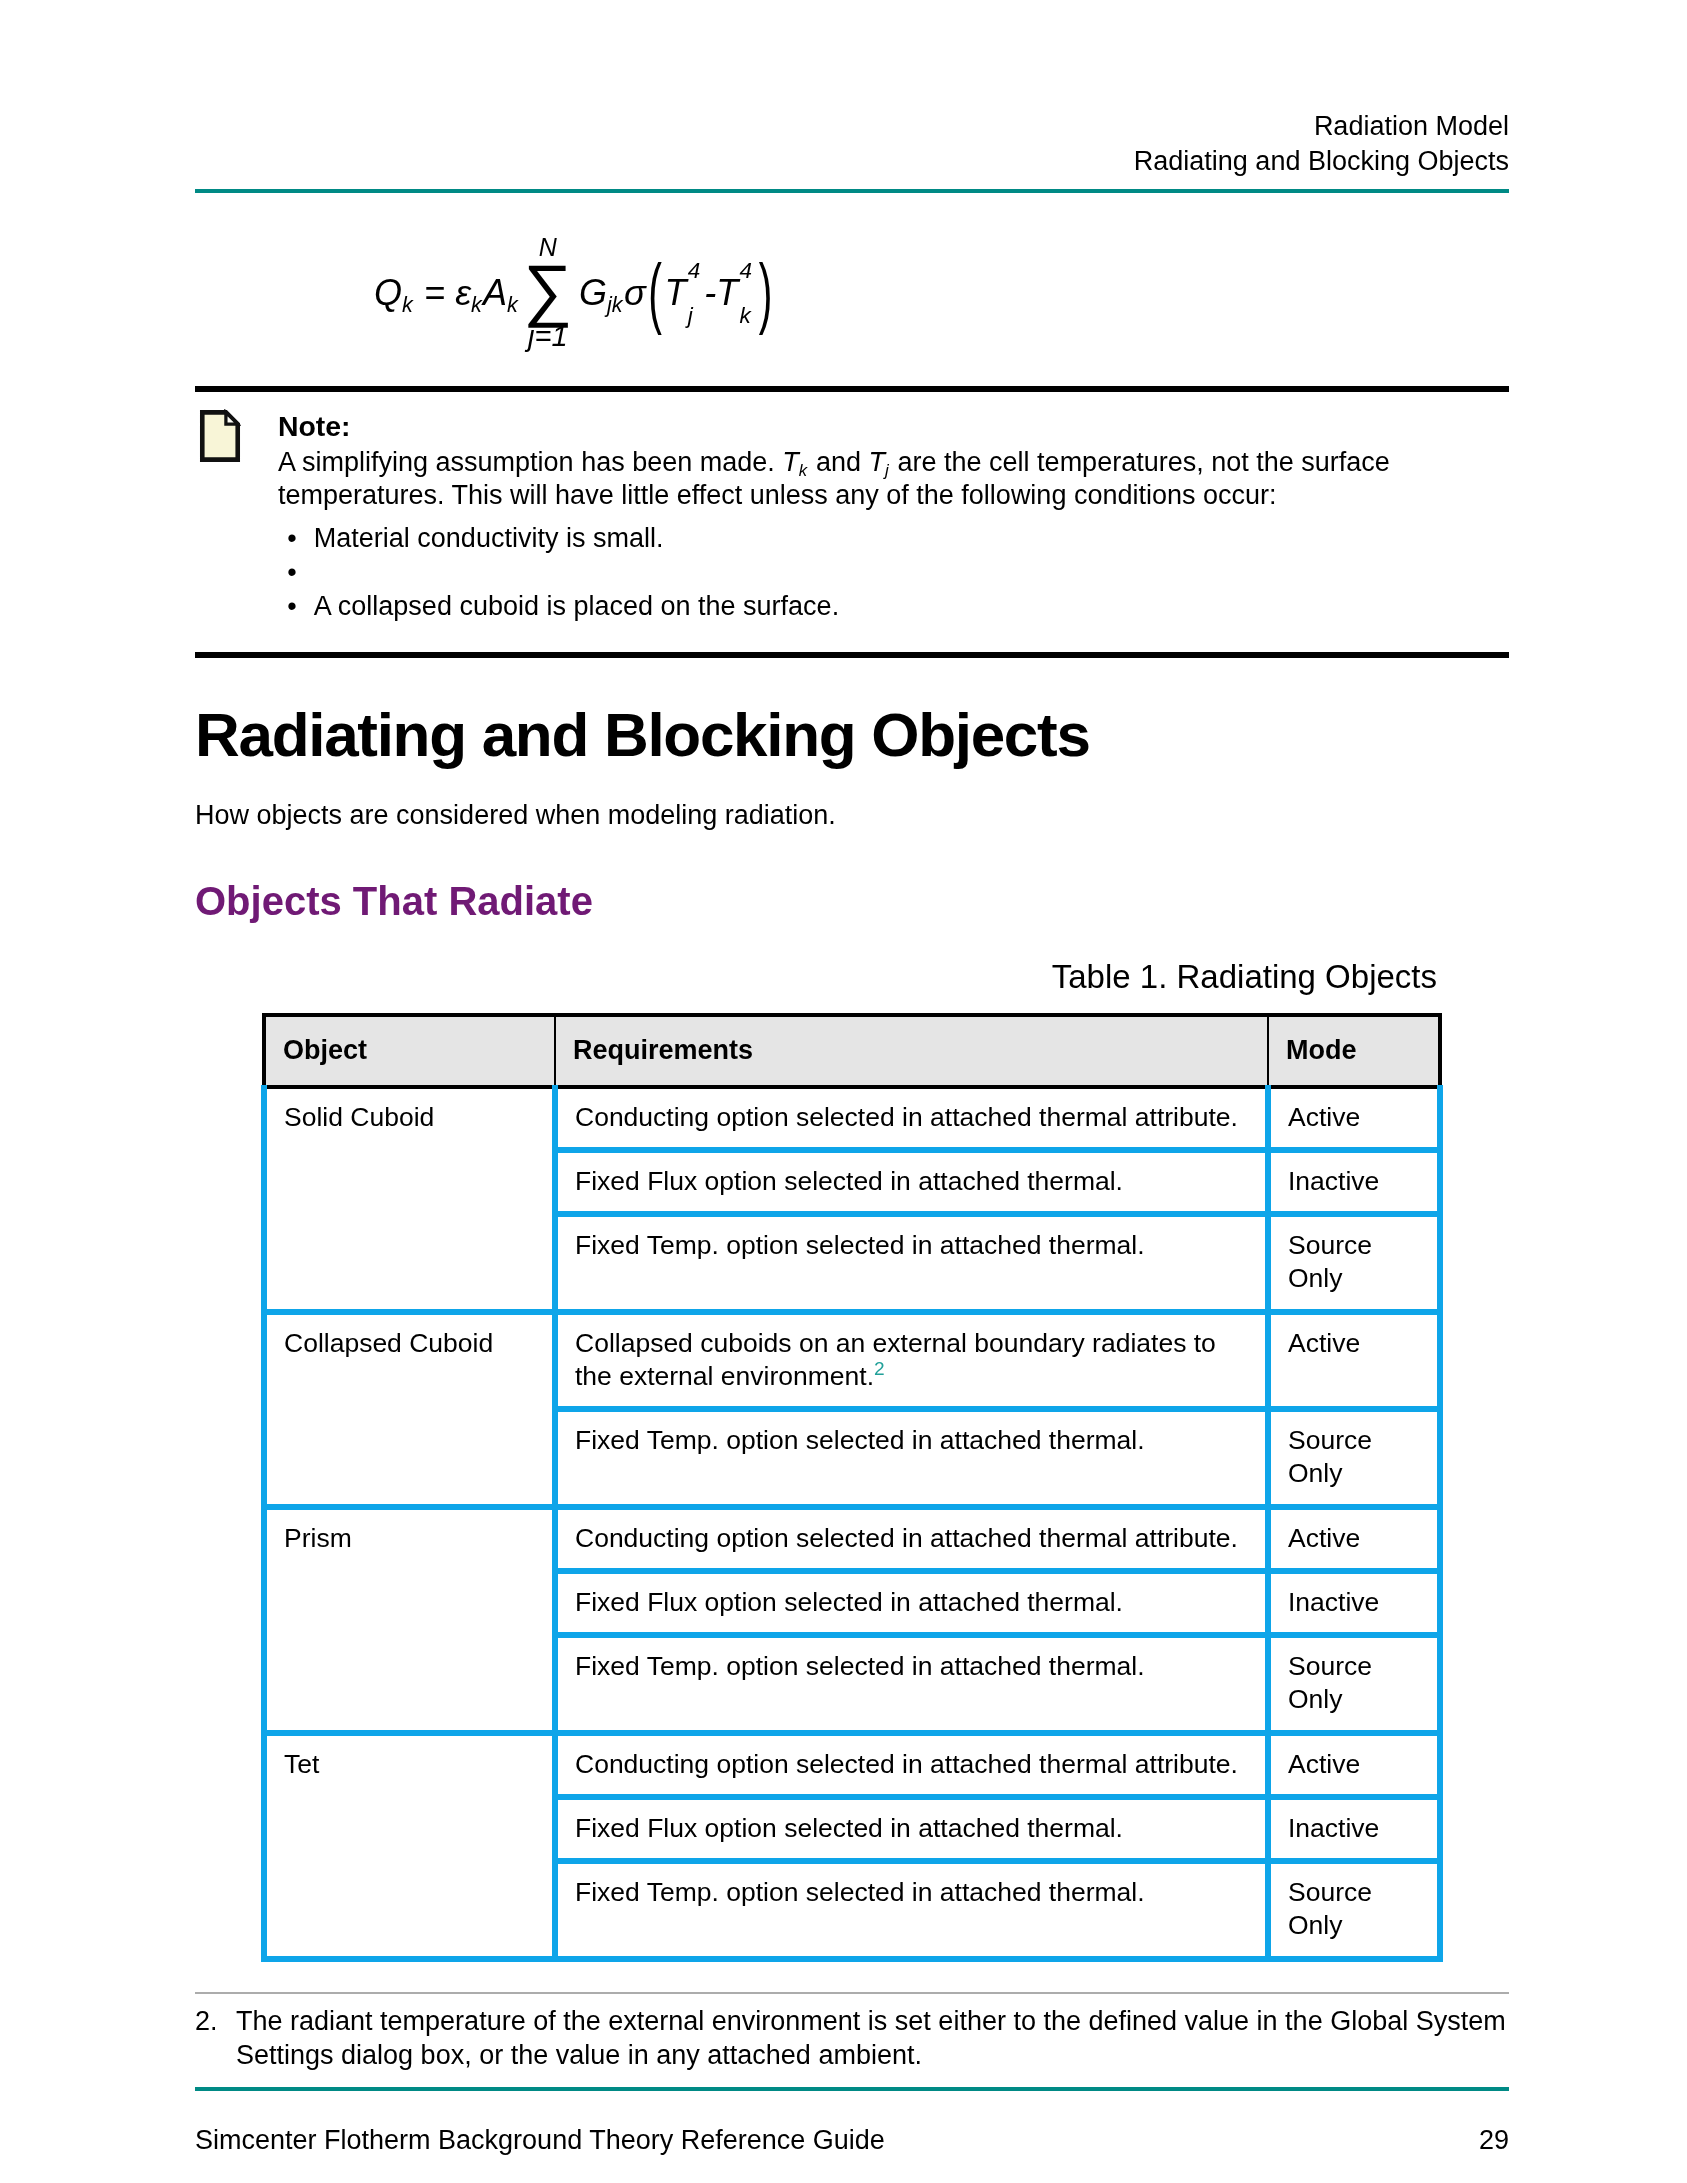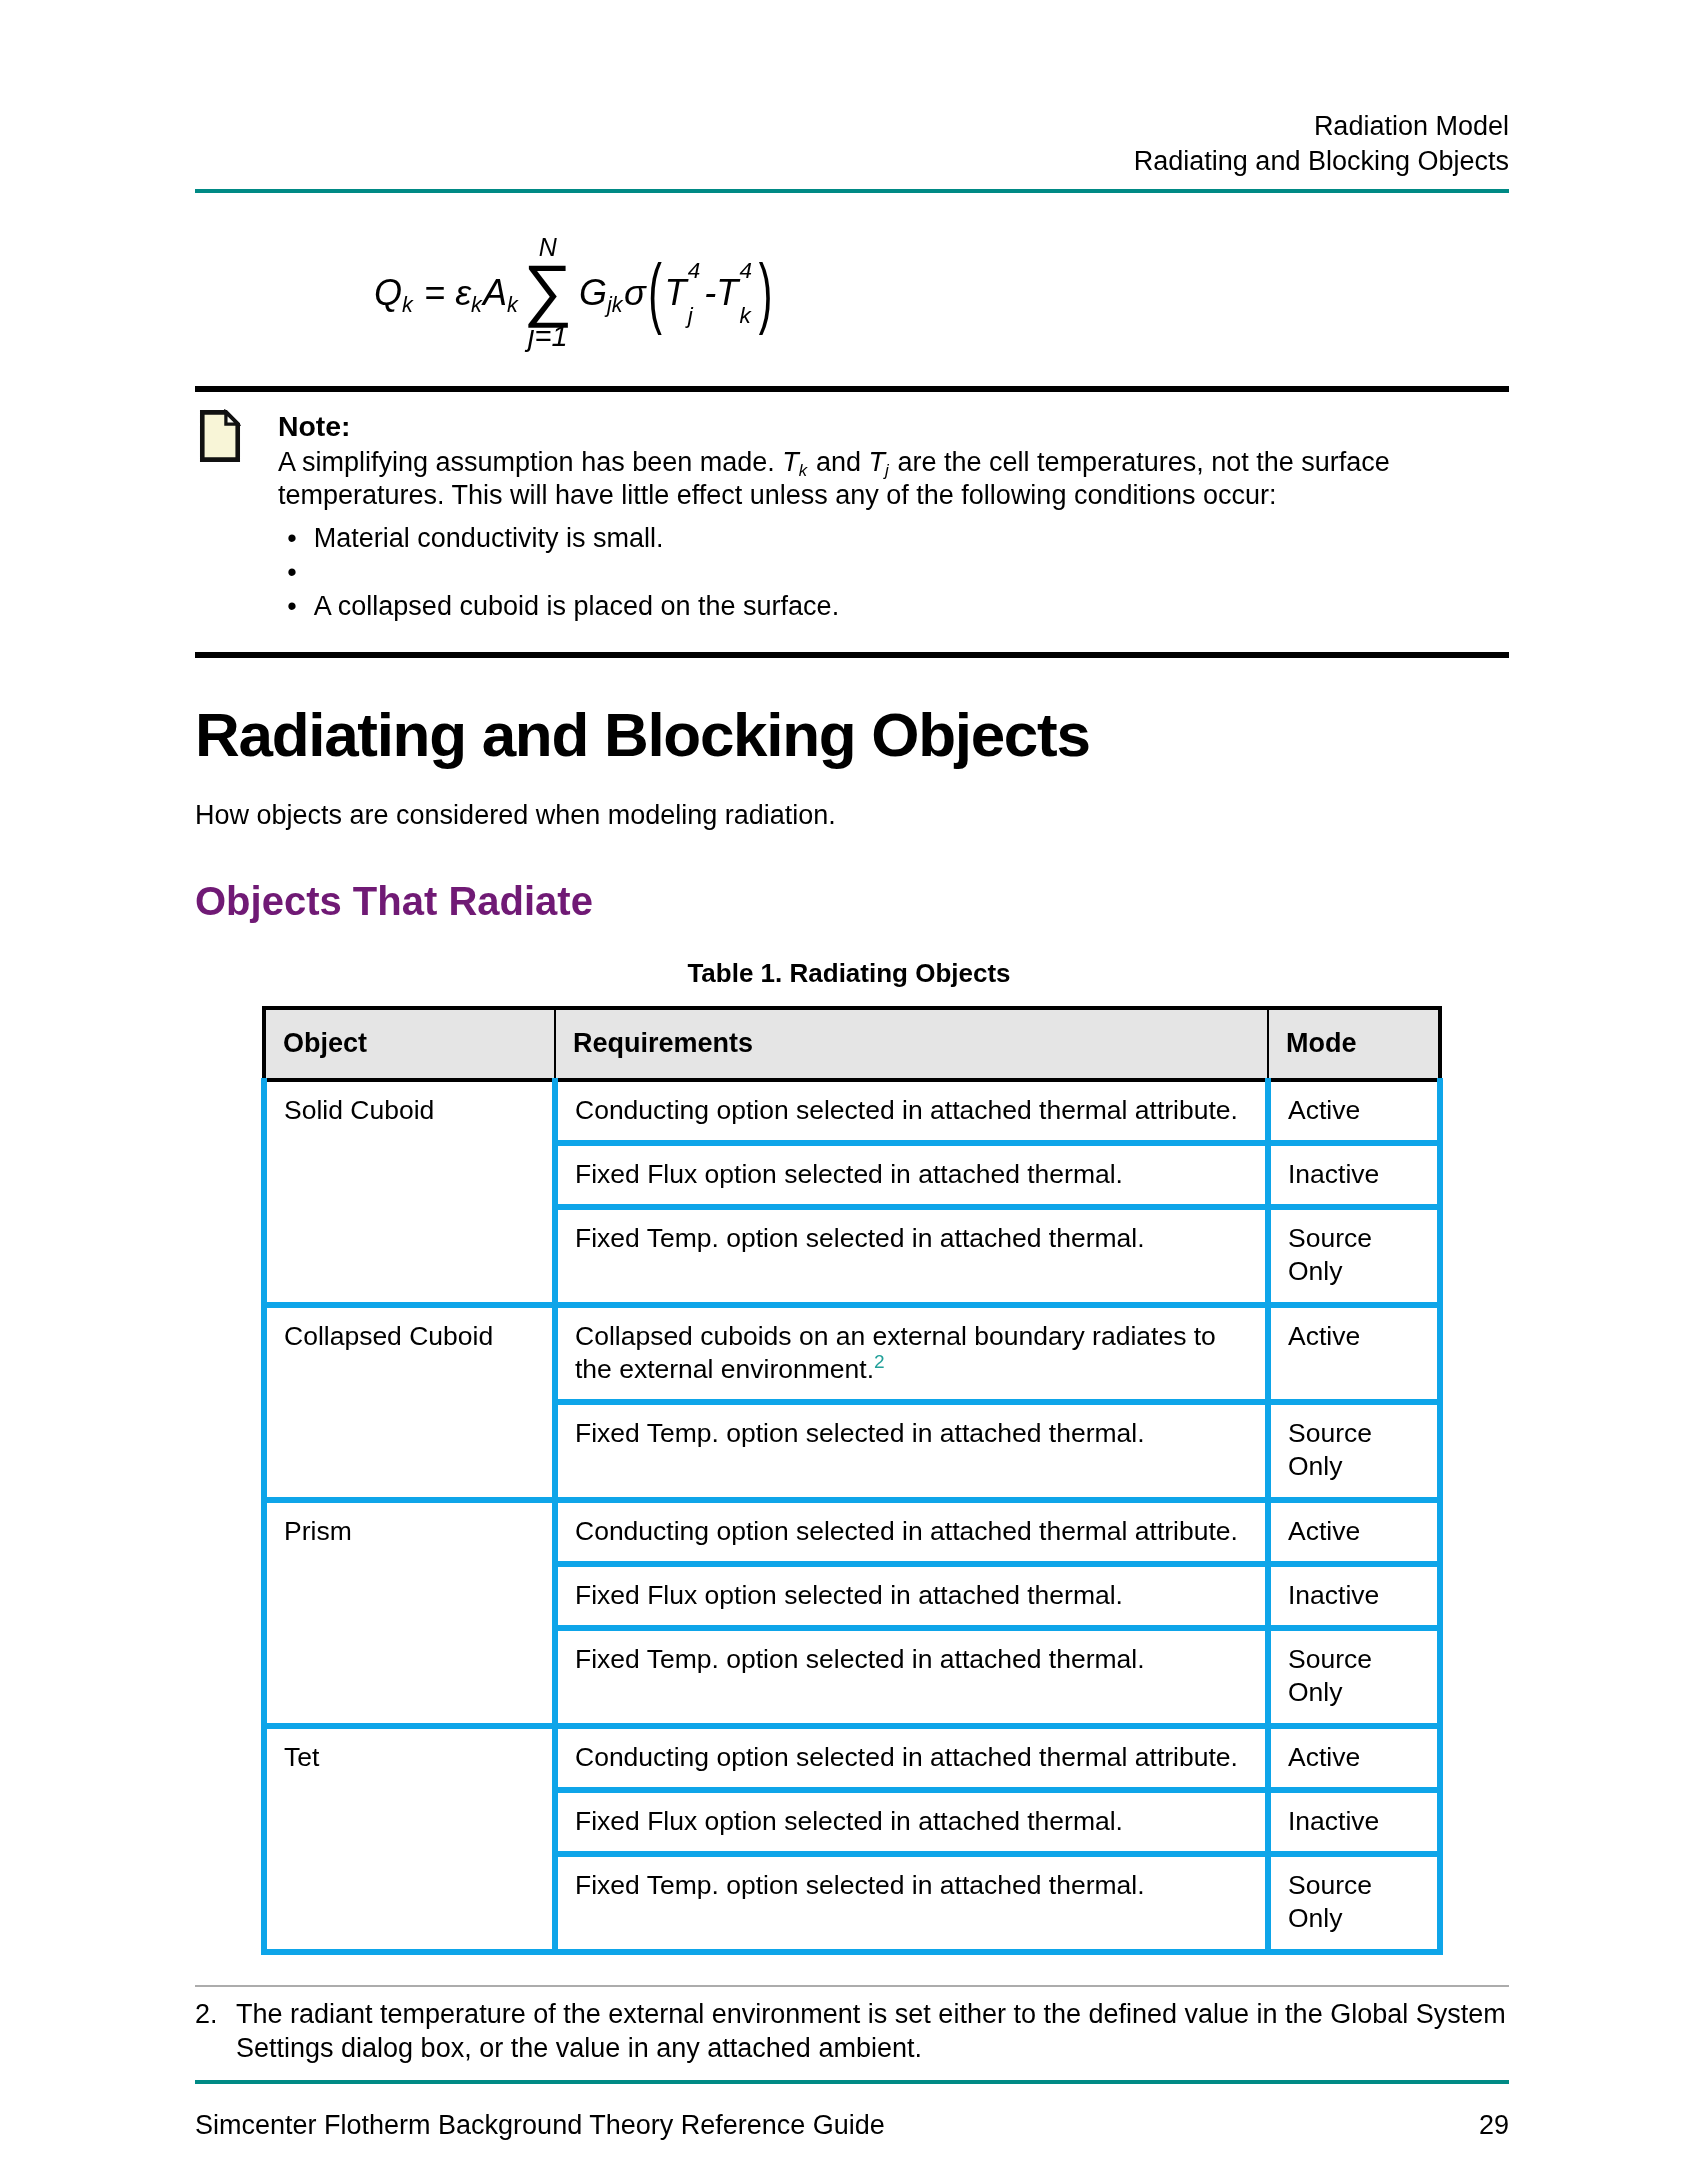--- a/index.html
+++ b/index.html
@@ -52,21 +52,21 @@
   .bullet-mark { width:26.5px; flex:none; }
   .note-bottom { margin-top:28px; }
 
   
   h1.section-title { font-size:62px; font-weight:bold; margin:41px 0 0 0; letter-spacing:-1.3px; }
   .section-intro { font-size:27px; margin:30px 0 0 0; }
   h2.subsection-title { font-size:40px; font-weight:bold; color:#701a75; margin:48px 0 0 0; }
 
   
   .table-wrap { margin:34px 0 0 66px; width:1176px; }
-  .table-caption { text-align:center; font-weight:bold; font-size:26px; }
+  .table-caption { text-align:right; font-weight:normal; font-size:33px; }
   table.radtable {
     border-collapse:collapse; table-layout:fixed;
     width:100%; margin-top:17px;
     border:4.6px solid #000;
     font-size:26.5px; 
   }
   table.radtable th {
     background:#e5e5e5; text-align:left; font-weight:bold;
     padding:18.5px 17px; border:2px solid #000; border-bottom:4px solid #000;
     vertical-align:middle; font-size:27px;
@@ -76,21 +76,21 @@
     border:6px solid #0ea5e9; line-height:1.25;
   }
   table.radtable tr.gs td { border-top:4px solid #3b82f6; }
   .fnref { color:#21A099; font-size:0.72em; vertical-align:super; line-height:0; }
 
   
   .fn-rule { margin-top:30px; }
   .footnote { display:flex; font-size:27px; line-height:1.27; margin-top:9.3px; }
   .fn-num { width:41px; flex:none; }
   .footer-rule { margin-top:14.6px; }
-  .page-footer { display:flex; justify-content:space-between; font-size:27px; margin-top:26px; }
+  .page-footer { display:flex; justify-content:space-between; font-size:27px; margin-top:34px; }
 </style>
 </head>
 <body>
 
 <div class="page">
 
   <div class="running-header">
     <div>Radiation Model</div>
     <div>Radiating and Blocking Objects</div>
   </div>

